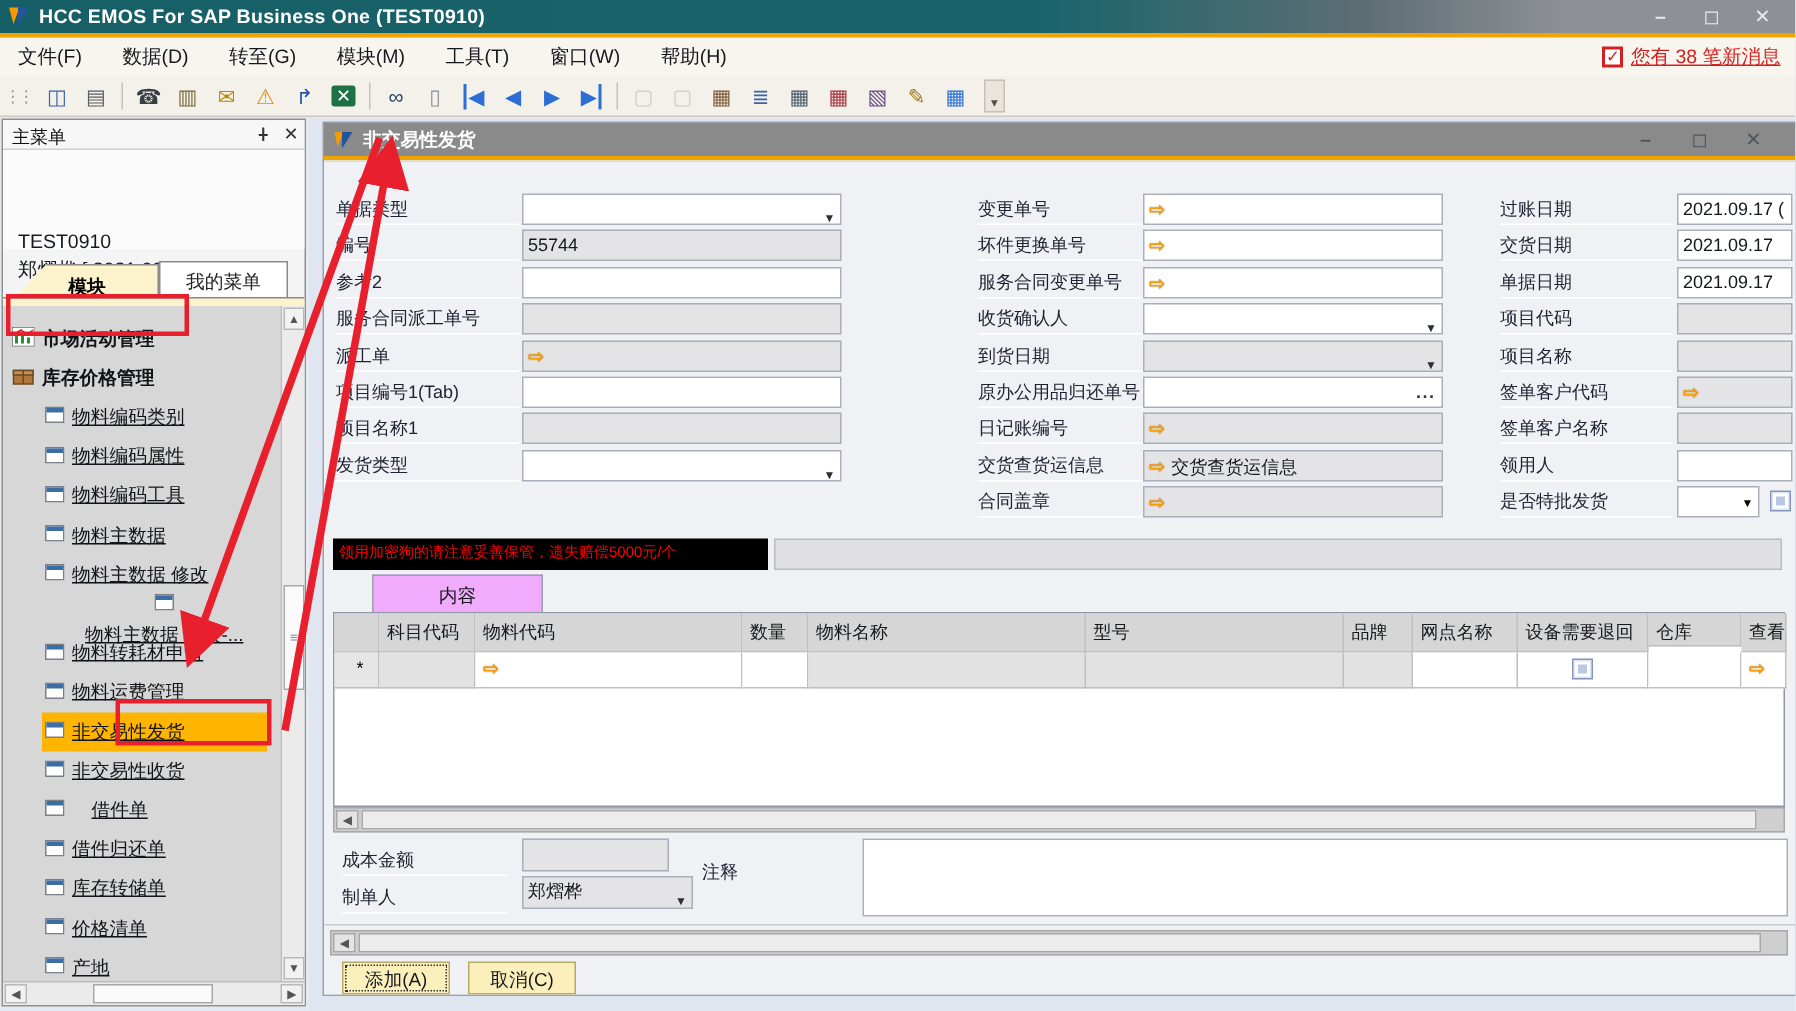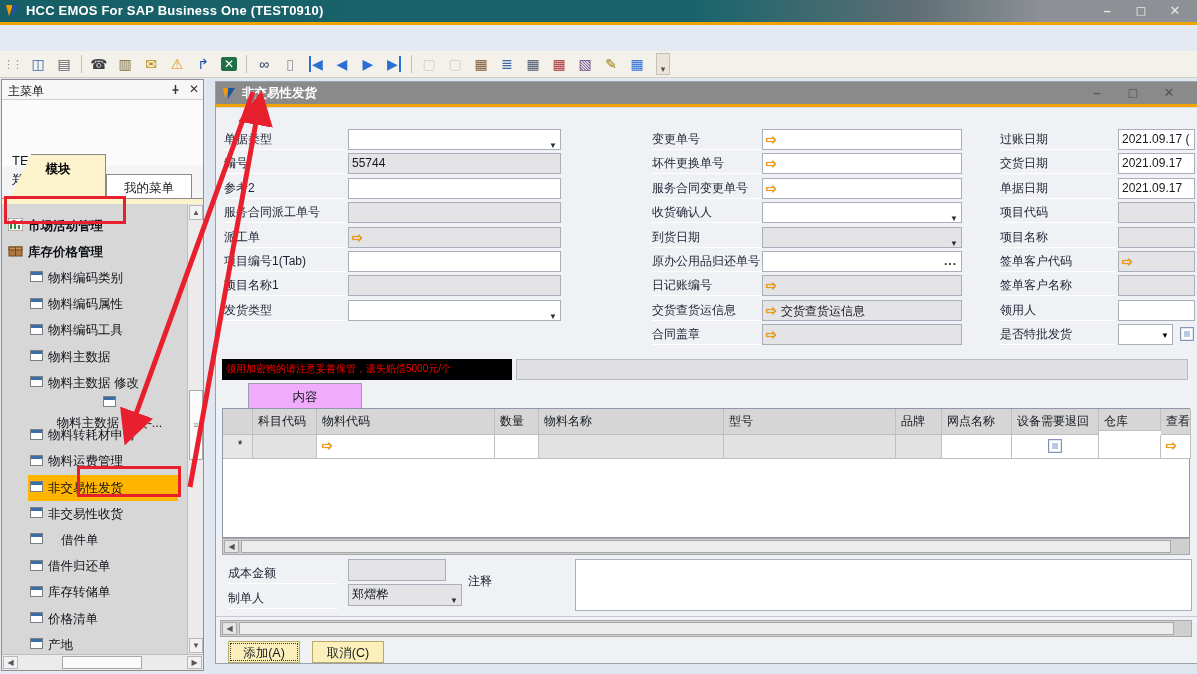--- a/index.html
+++ b/index.html
@@ -38,27 +38,27 @@
   
   .sidebar { position:absolute; left:1px; top:79px; width:203px; height:592px; background:#f4f4f4; border:1px solid #8f8f8f; }
   .sb-header { position:absolute; left:0; top:0; width:100%; height:20px; background:#f7f7f7; border-bottom:1px solid #d0d0d0; font-size:12px; color:#111; padding:3px 0 0 6px; }
   .sb-tools { position:absolute; right:4px; top:2px; display:flex; gap:8px; align-items:center; color:#333; }
   .sb-pin svg, .sb-close { display:block; }
   .sb-close { font-size:12px; font-weight:bold; line-height:14px; }
   .sb-info { position:absolute; left:0; top:20px; width:100%; height:66px; background:#fbfbfb; }
   .sb-user1 { position:absolute; left:10px; top:53px; font-size:13px; color:#15191e; }
   .sb-user2 { position:absolute; left:10px; top:71px; font-size:13px; color:#15191e; }
   .sb-tabs { position:absolute; left:0; top:88px; width:100%; height:30px; }
-  .tab-module { position:absolute; left:8px; bottom:0; width:96px; height:44px; background:#fcf3cc; border:1px solid #8a8a8a; border-bottom:none; clip-path:polygon(22% 0,100% 0,100% 100%,0 100%); font-weight:bold; font-size:12.5px; text-align:center; padding-top:6px; }
+  .tab-module { position:absolute; left:8px; bottom:0; width:96px; height:22px; background:#fcf3cc; border:1px solid #8a8a8a; border-bottom:none; clip-path:polygon(22% 0,100% 0,100% 100%,0 100%); font-weight:bold; font-size:12.5px; text-align:center; padding-top:6px; }
   .tab-mymenu { position:absolute; left:104px; bottom:0; width:86px; height:24px; background:#ffffff; border:1px solid #8a8a8a; border-bottom:none; font-size:12.5px; text-align:center; padding-top:5px; color:#222; }
   .sb-tabstrip { position:absolute; left:0; top:118px; width:100%; height:6px; background:#fcf3cc; border-top:1px solid #8a8a8a; }
   .sb-tree { position:absolute; left:0; top:124px; width:187px; height:450px; background:#d7d7d7; overflow:hidden; }
   .tree-item { position:absolute; left:0; width:187px; height:26px; display:flex; align-items:center; gap:5px; font-size:12.5px; color:#101318; cursor:default; }
   .tree-item.lvl0 { padding-left:6px; font-weight:bold; }
-  .tree-item.lvl1 { padding-left:28px; }
+  .tree-item.lvl1 { padding-left:28px;text-decoration:underline; }
   .tree-item.hl { background:#ffb400; width:150px; margin-left:26px; padding-left:2px; }
   .t-ico { flex:0 0 auto; display:inline-block; }
   .sb-vscroll { position:absolute; right:0; top:124px; width:16px; height:450px; background:#ebebeb; border-left:1px solid #bdbdbd; }
   .sv-btn { position:absolute; left:1px; width:14px; height:15px; background:#f2f2f2; border:1px solid #b8b8b8; color:#555; font-size:8px; text-align:center; line-height:13px; }
   .sv-thumb { position:absolute; left:1px; top:186px; width:14px; height:70px; background:#fafafa; border:1px solid #a8a8a8; color:#888; font-size:9px; text-align:center; line-height:68px; }
   .sb-hscroll { position:absolute; left:0; bottom:0; width:201px; height:16px; background:#ebebeb; border-top:1px solid #bdbdbd; }
   .sh-btn { position:absolute; top:1px; width:15px; height:13px; background:#f2f2f2; border:1px solid #b8b8b8; color:#555; font-size:8px; text-align:center; line-height:11px; }
   .sh-thumb { position:absolute; left:60px; top:1px; width:80px; height:13px; background:#fafafa; border:1px solid #a8a8a8; }
 
   
@@ -124,20 +124,35 @@
     </span>
     <span class="app-title">HCC EMOS For SAP Business One (TEST0910)</span>
     <span class="win-ctrls">
       <span class="wc">–</span>
       <span class="wc">◻</span>
       <span class="wc">✕</span>
     </span>
     <span class="accent"></span>
   </div>
 
+  <div class="menubar">
+    <span id="menu-items" style="display:flex;gap:27px;">
+        <span class="menu-item">文件(F)</span>
+        <span class="menu-item">数据(D)</span>
+        <span class="menu-item">转至(G)</span>
+        <span class="menu-item">模块(M)</span>
+        <span class="menu-item">工具(T)</span>
+        <span class="menu-item">窗口(W)</span>
+        <span class="menu-item">帮助(H)</span>
+      </span>
+    <span class="messages">
+      <span class="msg-check">✓</span>
+      <span class="msg-text">您有 38 笔新消息</span>
+    </span>
+  </div>
 
   <div class="toolbar">
     <span class="tb-grip">⋮⋮</span>
     <span id="toolbar-icons" style="display:flex;align-items:center;">
         <span class="tbi">
           <span style="color: rgb(58, 102, 168);">◫</span>
         </span>
         <span class="tbi">
           <span style="color: rgb(90, 95, 102);">▤</span>
         </span>

